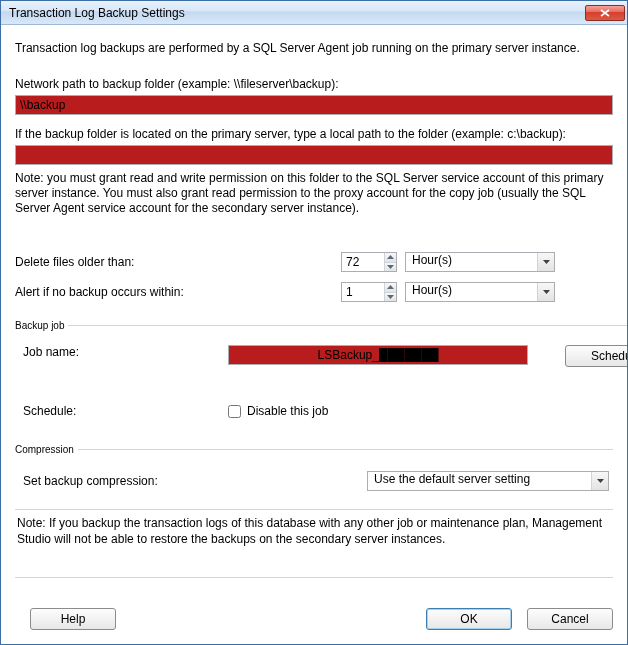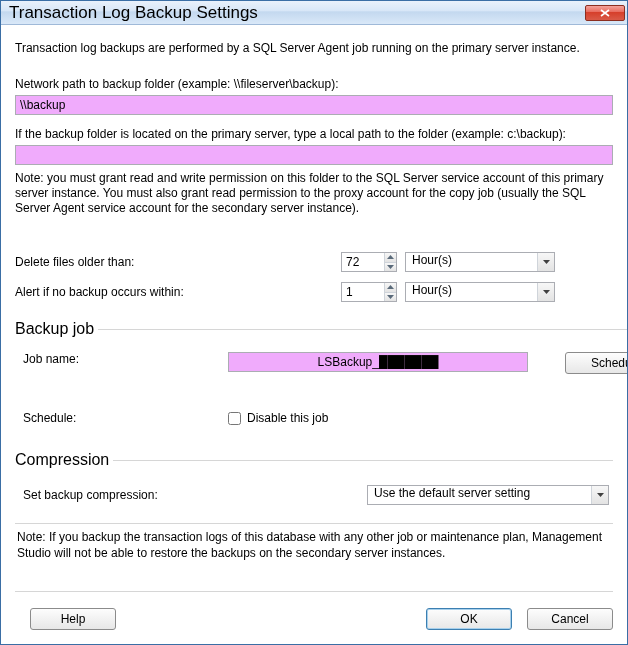--- a/index.html
+++ b/index.html
@@ -24,21 +24,21 @@
   .titlebar {
     height: 24px;
     background: linear-gradient(to bottom, #e9f1fb 0%, #d7e6f7 45%, #c3d8ef 46%, #d9e8f8 100%);
     border-bottom: 1px solid #9fb9d8;
     display: flex;
     align-items: center;
     padding: 0 2px 0 8px;
   }
   .titlebar .title {
     flex: 1;
-    font-size: 17px;
+    font-size: 12px;
     color: #000;
   }
   .close-btn {
     width: 40px;
     height: 16px;
     background: linear-gradient(to bottom, #f3a29a 0%, #e7685a 45%, #d63f2b 46%, #d95a47 100%);
     border: 1px solid #8b2e20;
     border-radius: 2px;
     display: flex;
     align-items: center;
@@ -53,21 +53,21 @@
     overflow: hidden;
   }
   .intro { margin: 4px 0 22px 0; }
   .field-label { margin: 0 0 4px 0; }
   .text-input {
     width: 100%;
     height: 20px;
     border: 1px solid #abadb3;
     padding: 1px 4px;
     font: inherit;
-    background: #f0abfc;
+    background: #b91c1c;
   }
   .gap-sm { height: 12px; }
   .note { margin: 6px 0 0 0; line-height: 1.25; }
   .row {
     display: flex;
     align-items: center;
     margin-bottom: 10px;
   }
   .row .lbl { width: 326px; }
   .spin {
@@ -120,21 +120,21 @@
     cursor: default;
   }
   fieldset.group{
     border:1px solid #d6d6d6;
     border-left:none;border-right:none;border-bottom:none;
     margin: 18px 0 0 0;
     padding: 10px 0 0 0;
     position: relative;
   }
   fieldset.group > legend{
-    font-size:16px;
+    font-size:10px;
     padding: 0 4px 0 0;
     margin-left: 0;
   }
   .job-grid{
     display:grid;
     grid-template-columns: 168px 300px 120px;
     column-gap: 6px;
     row-gap: 10px;
     align-items: start;
     padding: 4px 0 8px 8px;

